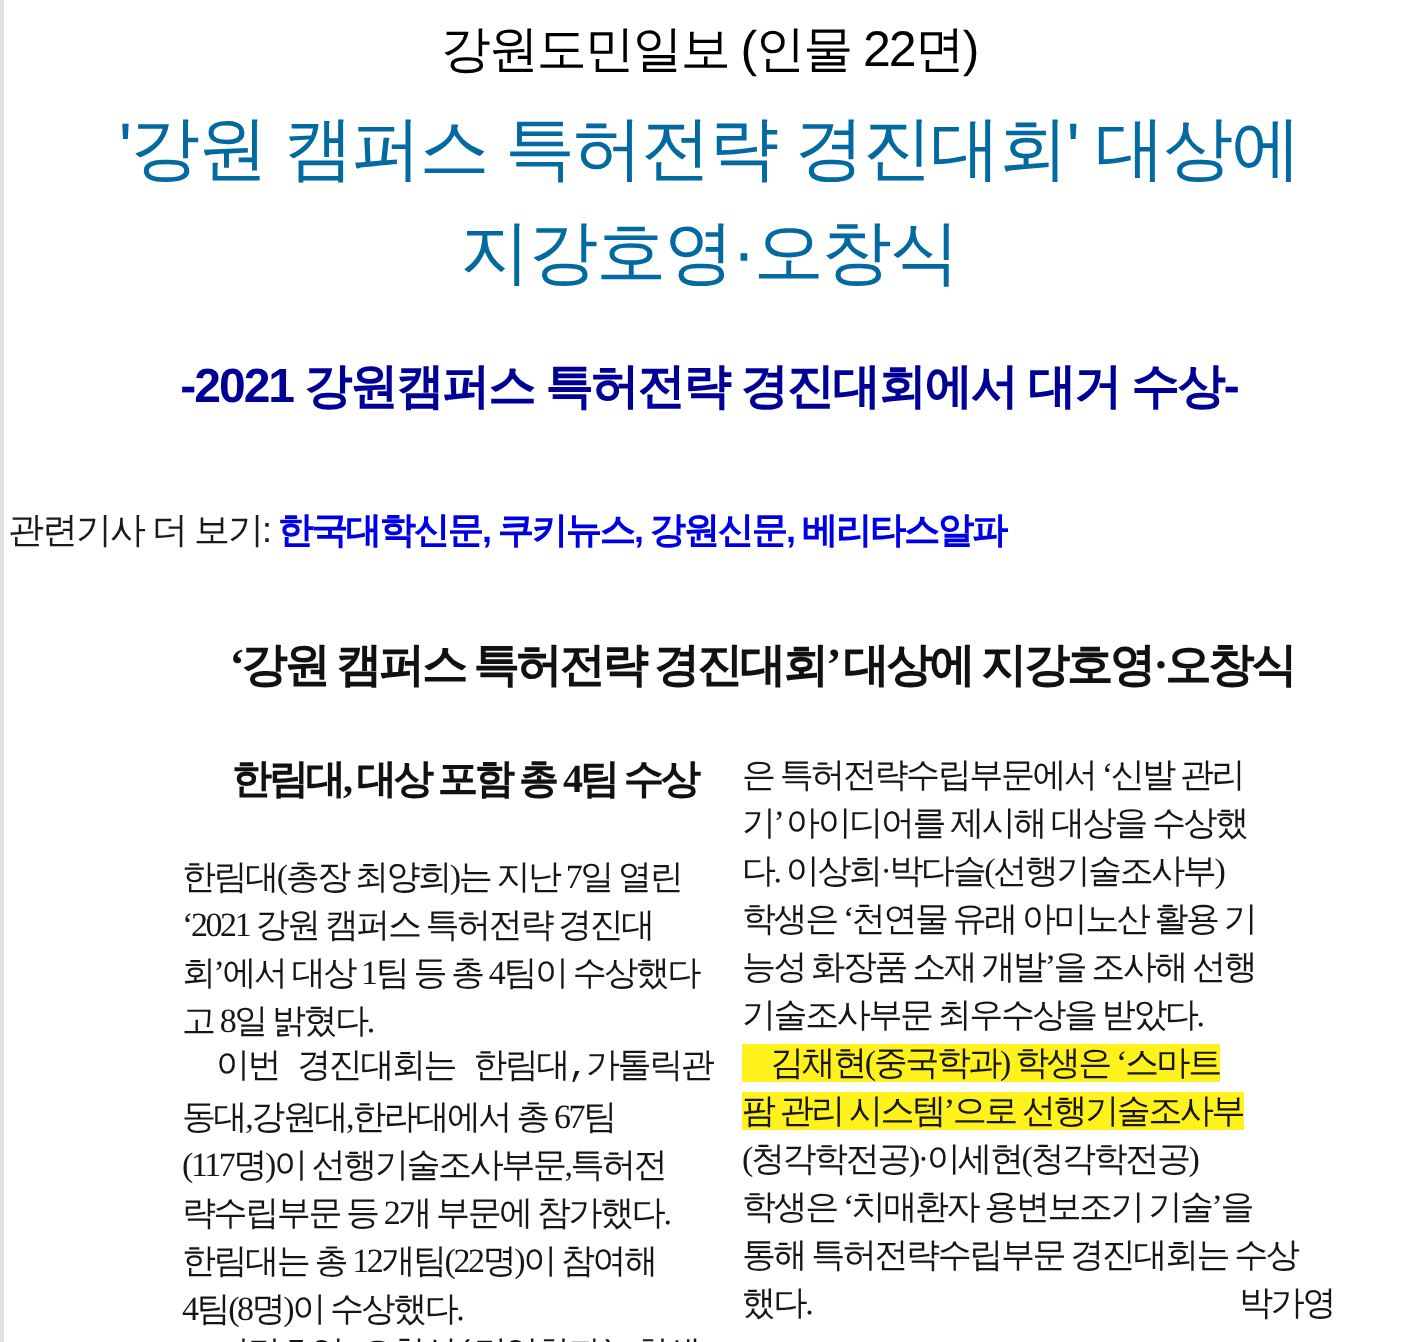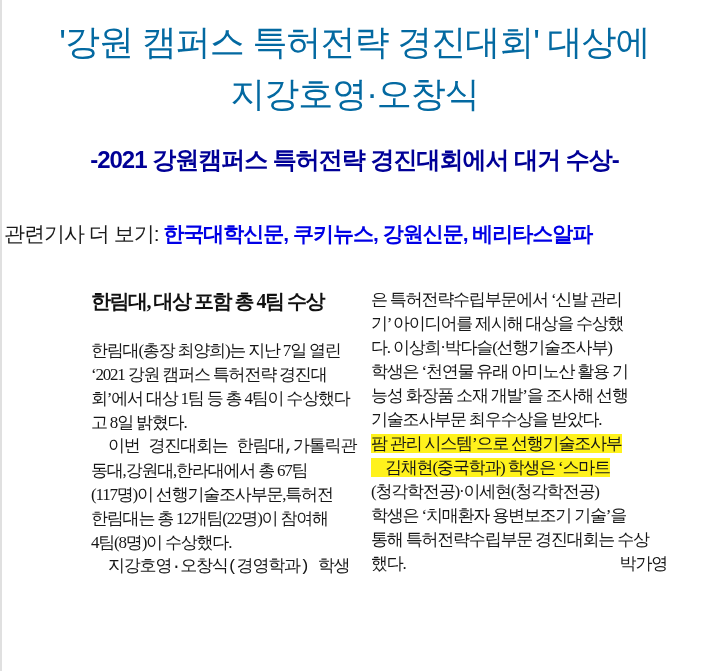--- a/index.html
+++ b/index.html
@@ -31,21 +31,21 @@
   .subtitle {
     margin-top: 24px;
     text-align: center;
     font-size: 24px;
     font-weight: bold;
     letter-spacing: -1px;
   }
   .related {
     margin-top: 44px;
     padding-left: 2px;
-    font-size: 21px;
+    font-size: 18px;
     letter-spacing: -1px;
     white-space: nowrap;
   }
   .rel-prefix { color: #1a1a1a; }
   .rel-link { font-weight: bold; cursor: pointer; }
   .rel-sep { font-weight: bold; }
 
   .article {
     margin-top: 40px;
     margin-left: 89px;
@@ -67,78 +67,82 @@
   }
   .col-left  { width: 272px; }
   .col-right { width: 300px; margin-left: 8px; }
   .subhead {
     font-size: 20px;
     font-weight: bold;
     letter-spacing: -1.5px;
     margin-bottom: 24px;
     color: #111;
     white-space: nowrap;
+    margin-left: 25px;
   }
   .bl {
     font-size: 17px;
     line-height: 24px;
     letter-spacing: -1.2px;
     white-space: nowrap;
   }
   .indent { padding-left: 17px; font-family: Liberation Mono, monospace; }
   .hl { background: var(--hl, #fff21c); }
   .hl-first { padding-left: 14px; }
   .lastline { display: flex; justify-content: space-between; }
   .byline { padding-right: 4px; }
 </style>
 </head>
 <body>
 
 <div class="page">
 
+  <div class="source">강원도민일보 (인물 22면)</div>
 
   <div class="headline">
     <div>'강원 캠퍼스 특허전략 경진대회' 대상에</div>
     <div>지강호영·오창식</div>
   </div>
 
   <div class="subtitle" style="color:#000096;">-2021 강원캠퍼스 특허전략 경진대회에서 대거 수상-</div>
 
   <div class="related">
     <span class="rel-prefix">관련기사 더 보기: </span><span class="rel-link" style="color:#0000e6;">한국대학신문</span><span class="rel-sep" style="color:#0000e6;">, </span><span class="rel-link" style="color:#0000e6;">쿠키뉴스</span><span class="rel-sep" style="color:#0000e6;">, </span><span class="rel-link" style="color:#0000e6;">강원신문</span><span class="rel-sep" style="color:#0000e6;">, </span><span class="rel-link" style="color:#0000e6;">베리타스알파</span>
   </div>
 
   <div class="article">
 
+    <div class="art-headline">‘강원 캠퍼스 특허전략 경진대회’ 대상에 지강호영·오창식</div>
 
     <div class="cols">
 
       <div class="col-left">
         <div class="subhead">한림대, 대상 포함 총 4팀 수상</div>
         <div class="bl">한림대(총장 최양희)는 지난 7일 열린</div>
         <div class="bl">‘2021 강원 캠퍼스 특허전략 경진대</div>
         <div class="bl">회’에서 대상 1팀 등 총 4팀이 수상했다</div>
         <div class="bl">고 8일 밝혔다.</div>
         <div class="bl indent">이번 경진대회는 한림대,가톨릭관</div>
         <div class="bl">동대,강원대,한라대에서 총 67팀</div>
         <div class="bl">(117명)이 선행기술조사부문,특허전</div>
+        <div class="bl">략수립부문 등 2개 부문에 참가했다.</div>
         <div class="bl">한림대는 총 12개팀(22명)이 참여해</div>
         <div class="bl">4팀(8명)이 수상했다.</div>
         <div class="bl indent">지강호영·오창식(경영학과) 학생</div>
       </div>
 
       <div class="col-right">
         <div class="bl">은 특허전략수립부문에서 ‘신발 관리</div>
         <div class="bl">기’ 아이디어를 제시해 대상을 수상했</div>
         <div class="bl">다. 이상희·박다슬(선행기술조사부)</div>
         <div class="bl">학생은 ‘천연물 유래 아미노산 활용 기</div>
         <div class="bl">능성 화장품 소재 개발’을 조사해 선행</div>
         <div class="bl">기술조사부문 최우수상을 받았다.</div>
+        <div class="bl"><span class="hl hl-first">김채현(중국학과) 학생은 ‘스마트</span></div>
         <div class="bl"><span class="hl">팜 관리 시스템’으로 선행기술조사부</span></div>
-        <div class="bl"><span class="hl hl-first">김채현(중국학과) 학생은 ‘스마트</span></div>
         <div class="bl">(청각학전공)·이세현(청각학전공)</div>
         <div class="bl">학생은 ‘치매환자 용변보조기 기술’을</div>
         <div class="bl">통해 특허전략수립부문 경진대회는 수상</div>
         <div class="bl lastline">
           <span>했다.</span>
           <span class="byline">박가영</span>
         </div>
       </div>
 
     </div>

